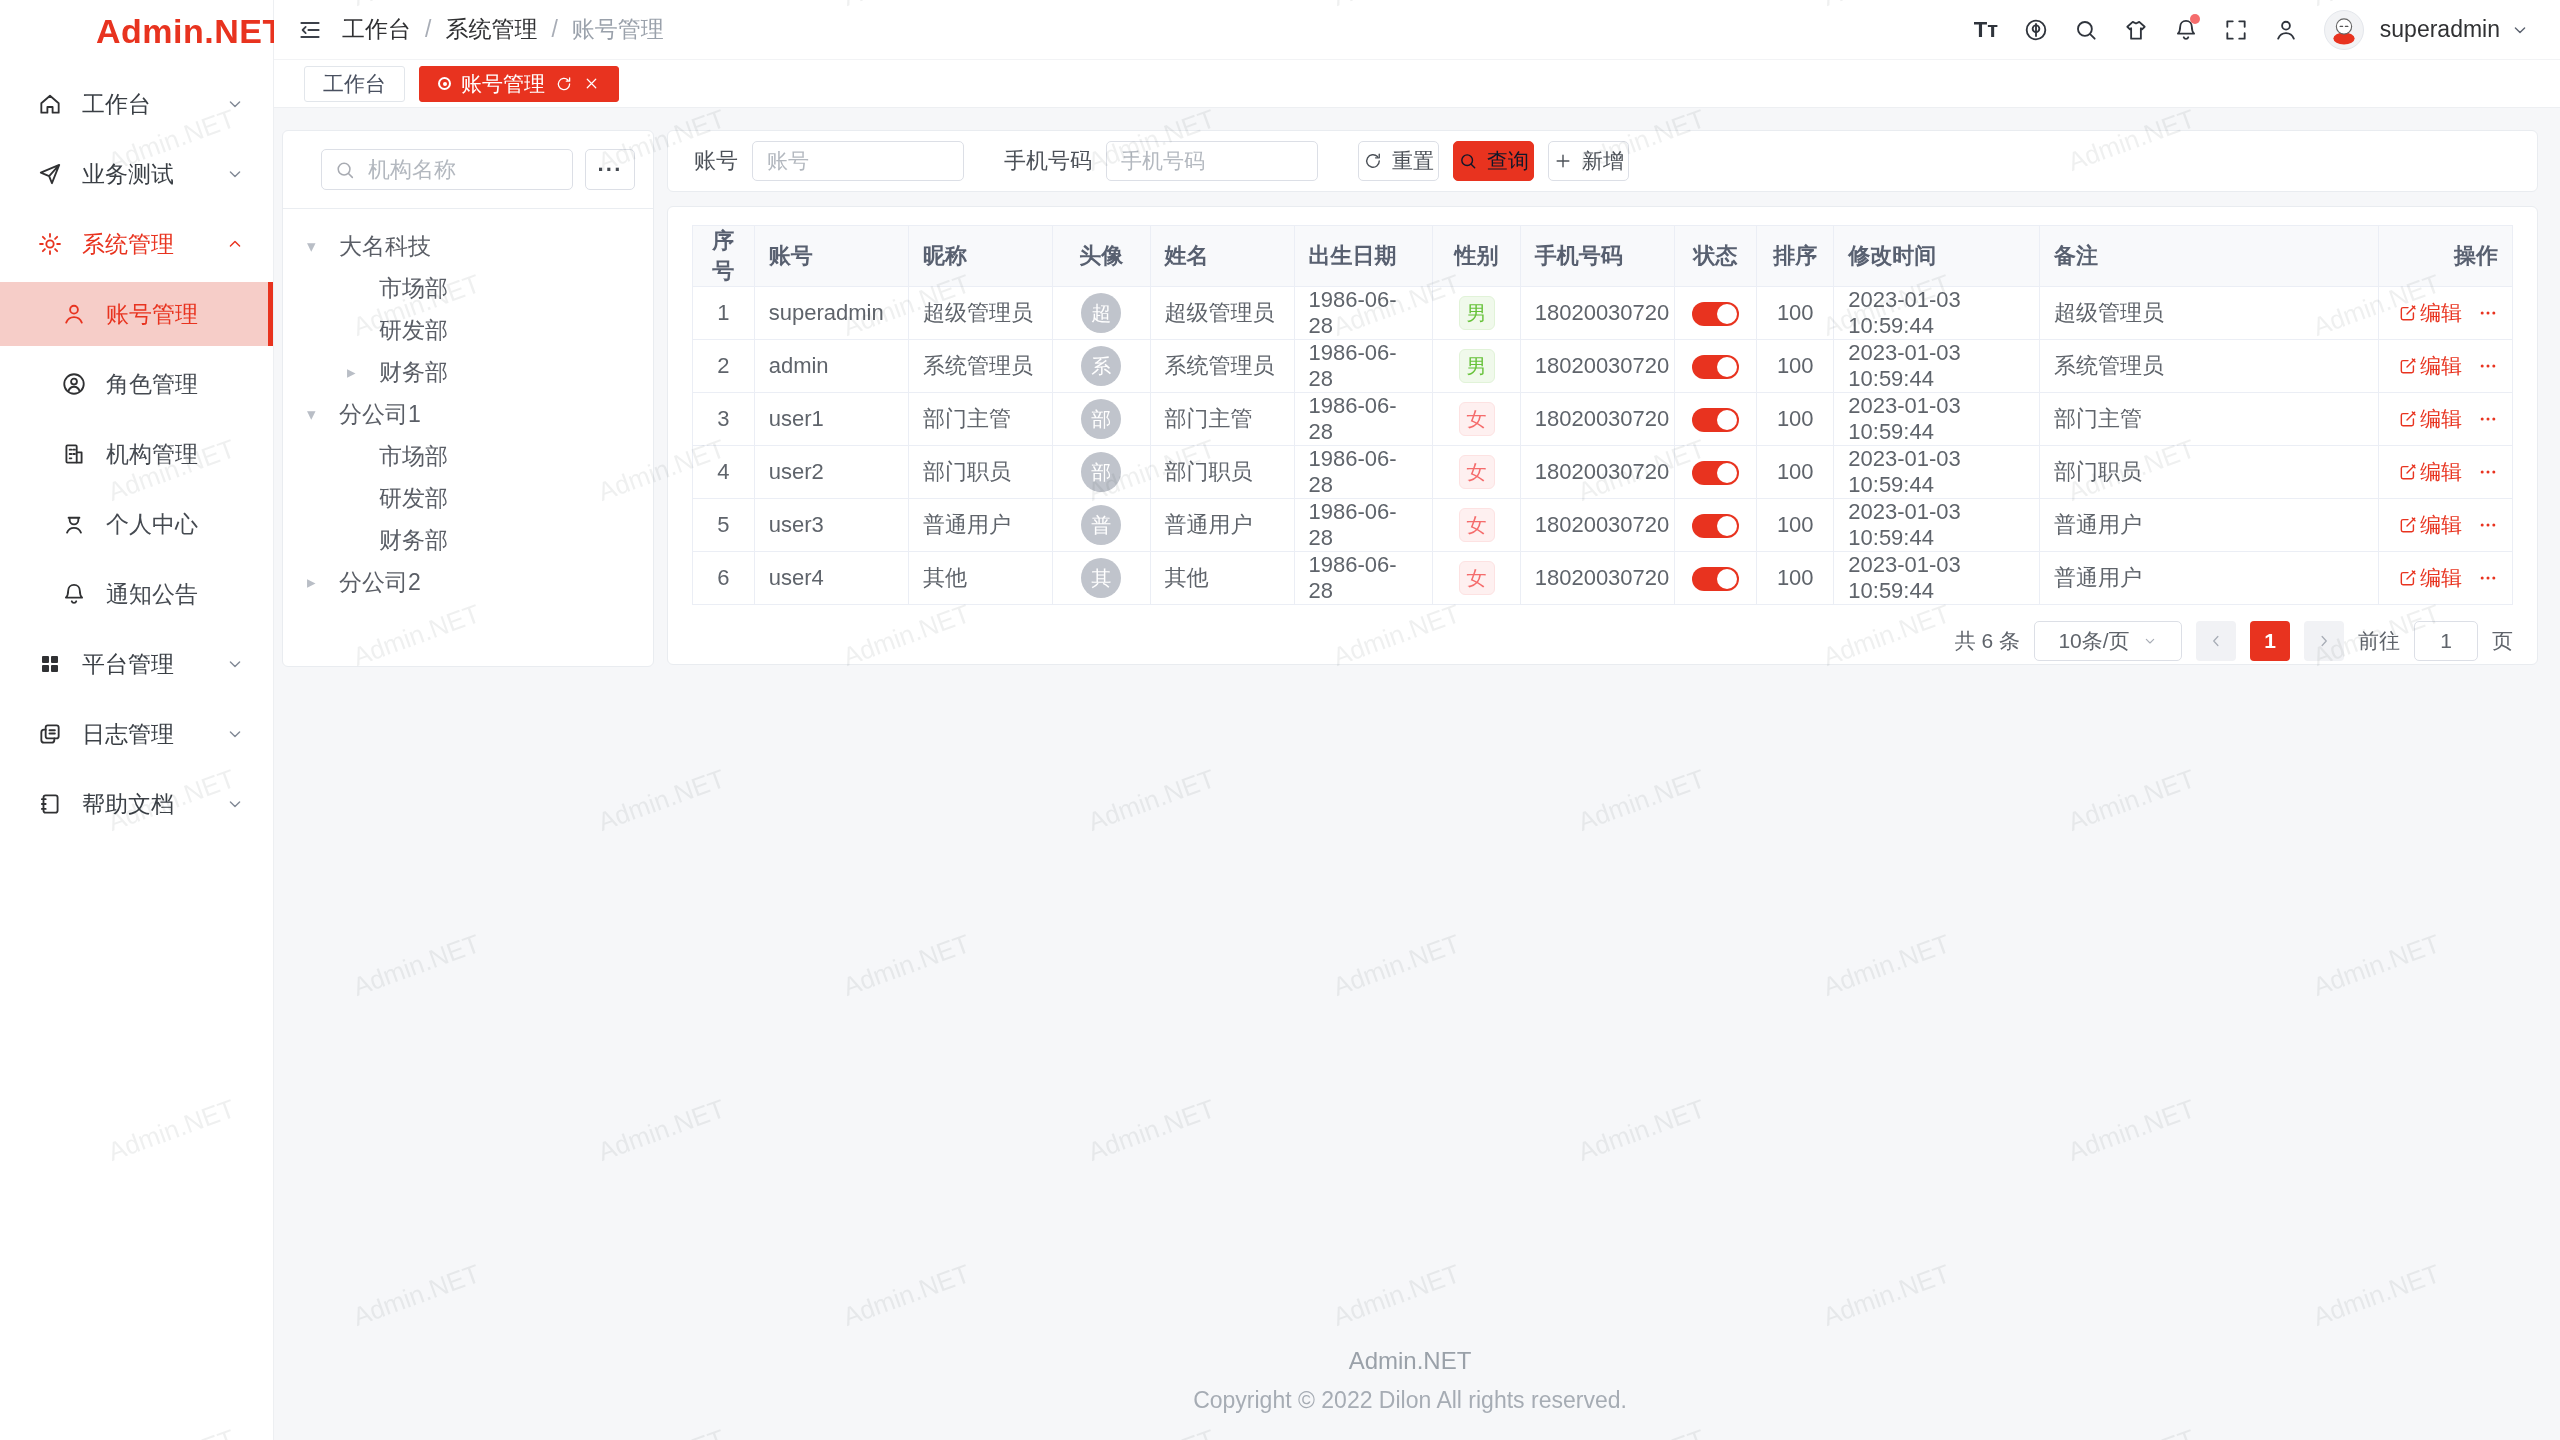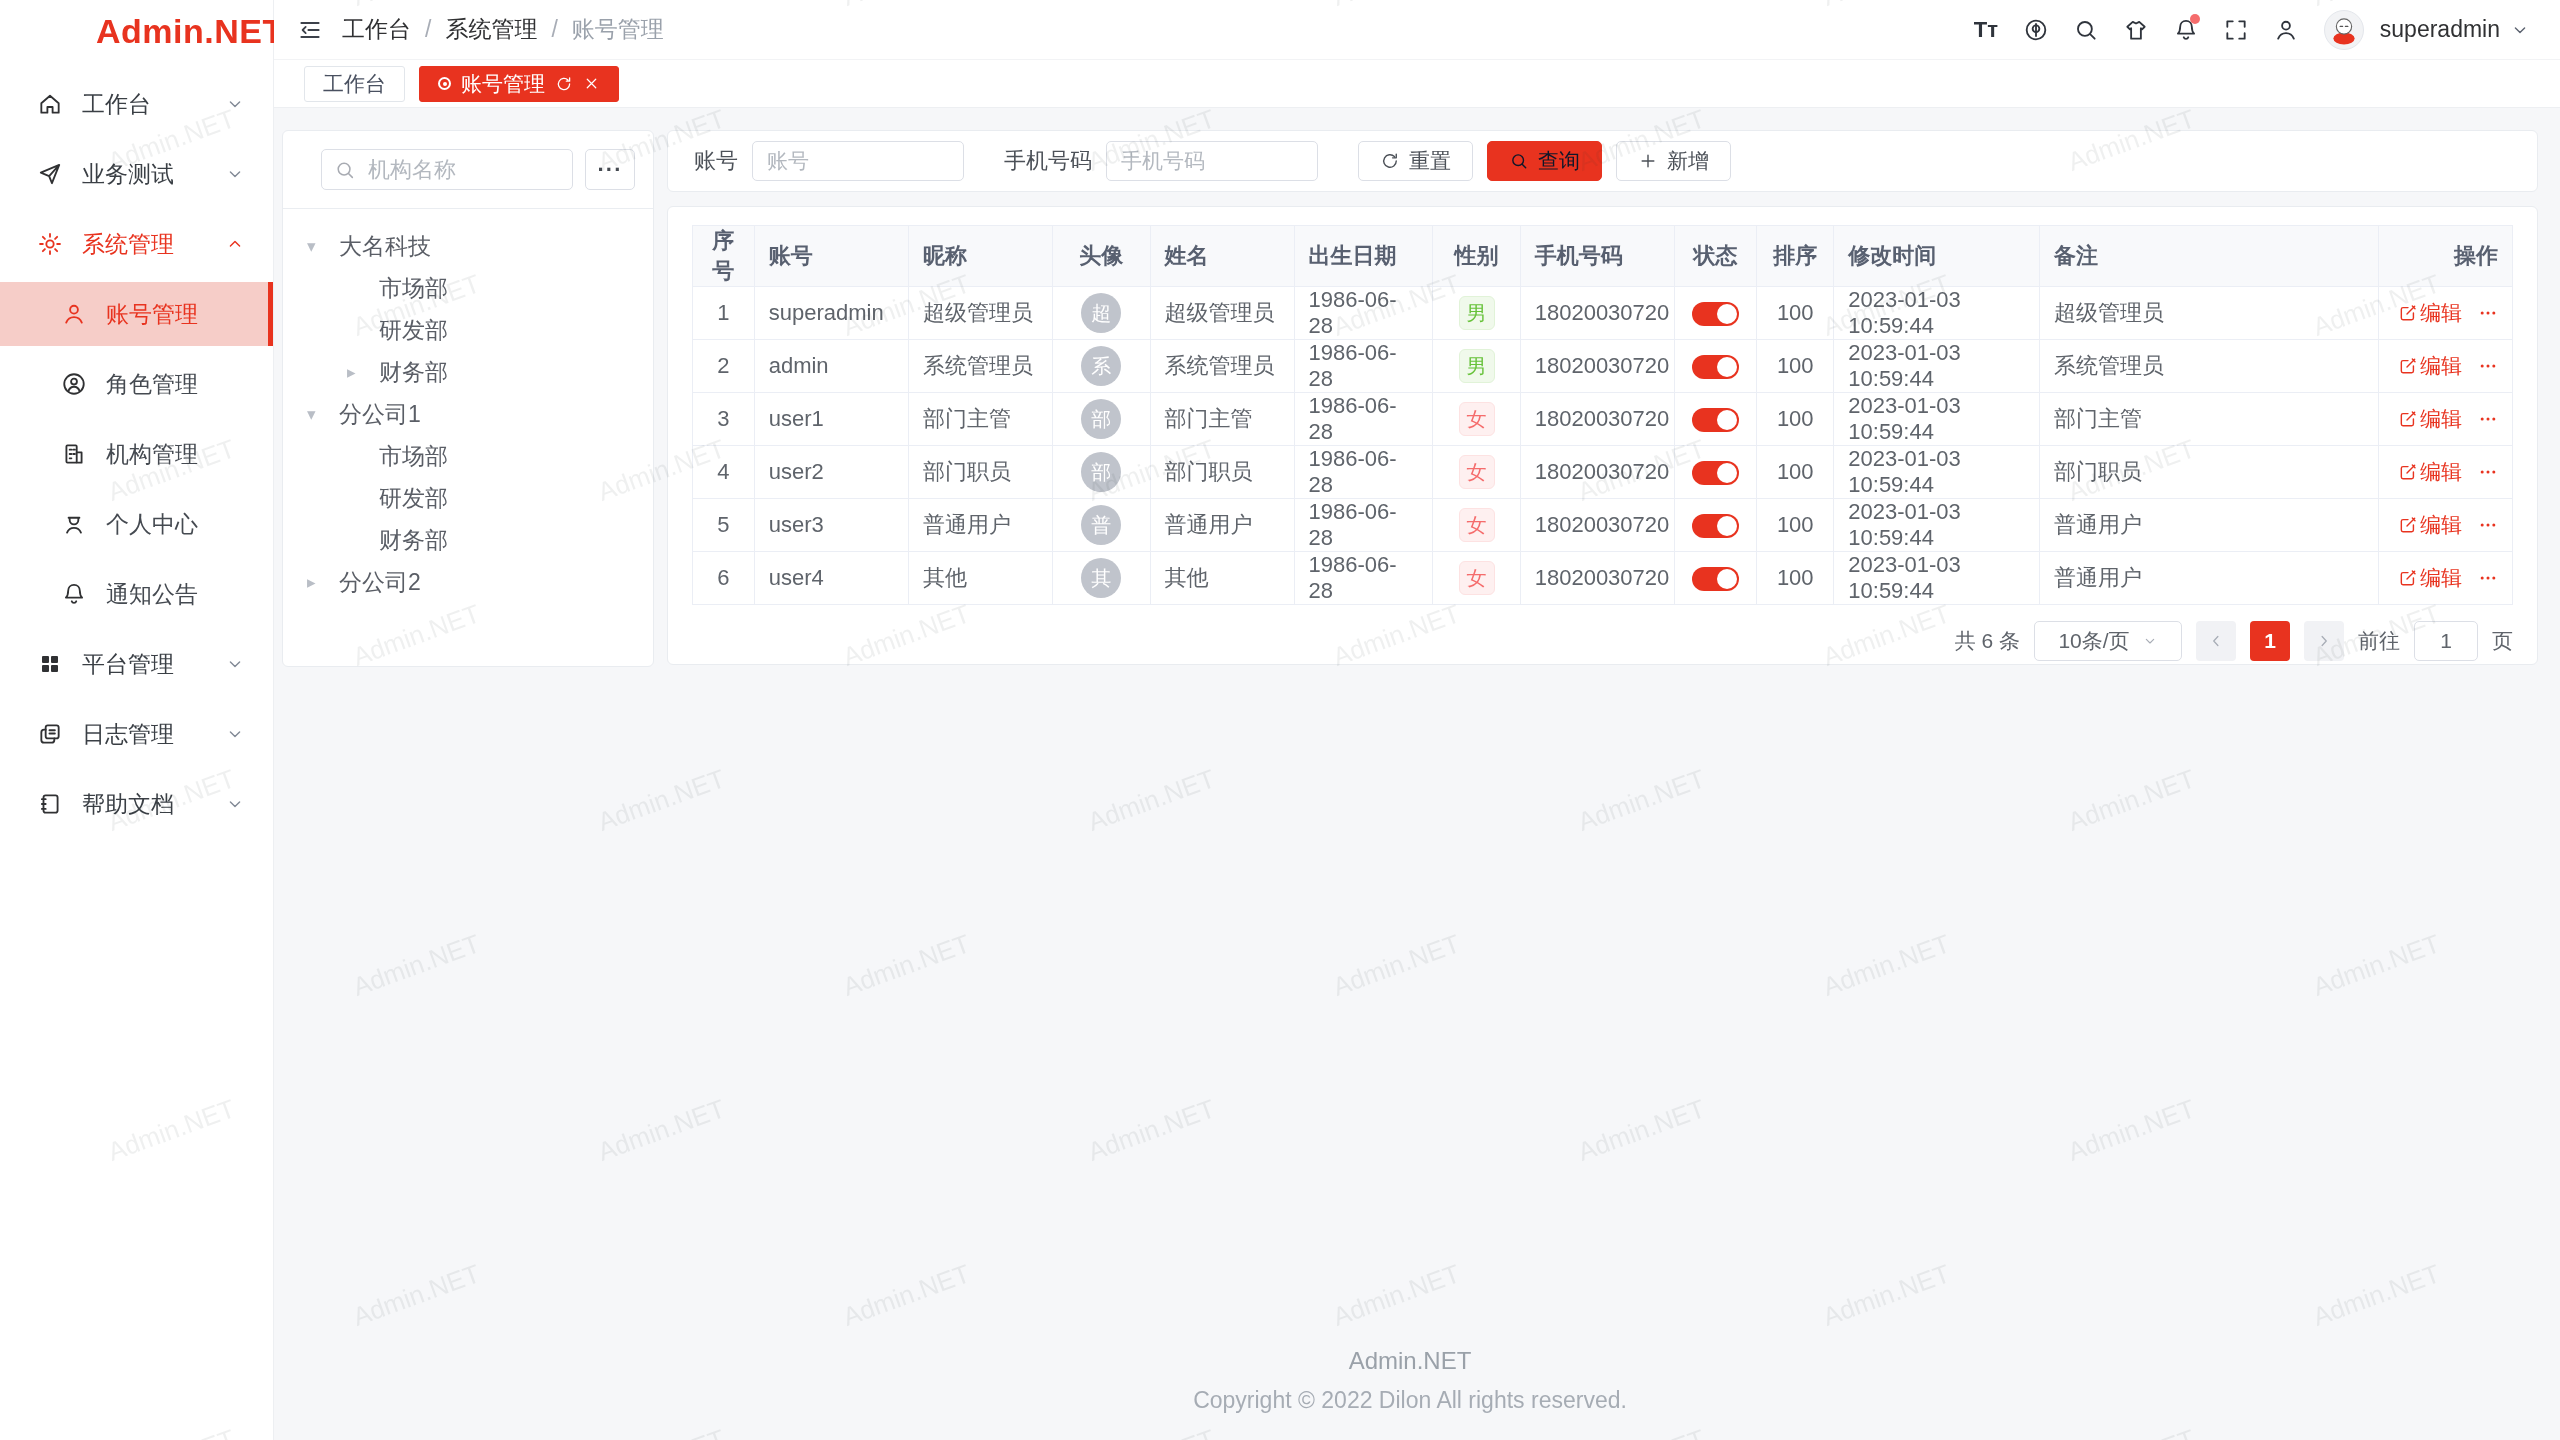--- a/index.html
+++ b/index.html
@@ -70,21 +70,21 @@
   .tree-node[data-level="1"] { padding-left:46px; }
   .tree-node .caret { width:32px; font-size:17px; color:#b9bec6; }
 
   
   .cards-col { flex:1; min-width:0; display:flex; flex-direction:column; gap:14px; }
   .filter-card { height:62px; background:#fff; border:1px solid #e9ecf0; border-radius:6px; display:flex; align-items:center; padding:0 26px; gap:14px; }
   .f-label { font-size:22px; color:#4c5158; }
   .f-input { height:40px; width:212px; border:1px solid #dcdfe6; border-radius:5px; padding:0 14px; font-size:21px; color:#606266; outline:none; font-family:inherit; }
   .f-input::placeholder { color:#b3b8bf; }
   .gap-l { margin-left:26px; }
-  .btn { height:40px; border-radius:5px; padding:0 21px; display:inline-flex; align-items:center; gap:9px; font-size:21px; border:1px solid #dcdfe6; background:#fff; color:#4c5158; cursor:pointer; font-family:inherit; }
+  .btn { height:40px; border-radius:5px; padding:0 4px; display:inline-flex; align-items:center; gap:9px; font-size:21px; border:1px solid #dcdfe6; background:#fff; color:#4c5158; cursor:pointer; font-family:inherit; }
   .btn.primary { background:var(--accent); border-color:var(--accent); color:#0f172a; }
 
   
   .table-card { background:#fff; border:1px solid #e9ecf0; border-radius:6px; padding:18px 24px; height:459px; display:flex; flex-direction:column; }
   table { width:100%; border-collapse:collapse; table-layout:fixed; }
   th { height:48px; background:#f8f9fb; color:#586070; font-weight:700; font-size:22px; border:1px solid #ebeef5; padding:0 14px; text-align:left; }
   td { height:52px; border:1px solid #ebeef5; color:#5f646b; font-size:22px; padding:0 14px; background:#fff; }
   .c { text-align:center; }
   .avatar { display:inline-flex; width:40px; height:40px; border-radius:50%; background:#c0c4cc; color:#fff; font-size:20px; align-items:center; justify-content:center; }
   .tag { display:inline-block; min-width:36px; height:34px; line-height:32px; padding:0 6px; border-radius:6px; font-size:20px; border:1px solid transparent; }

